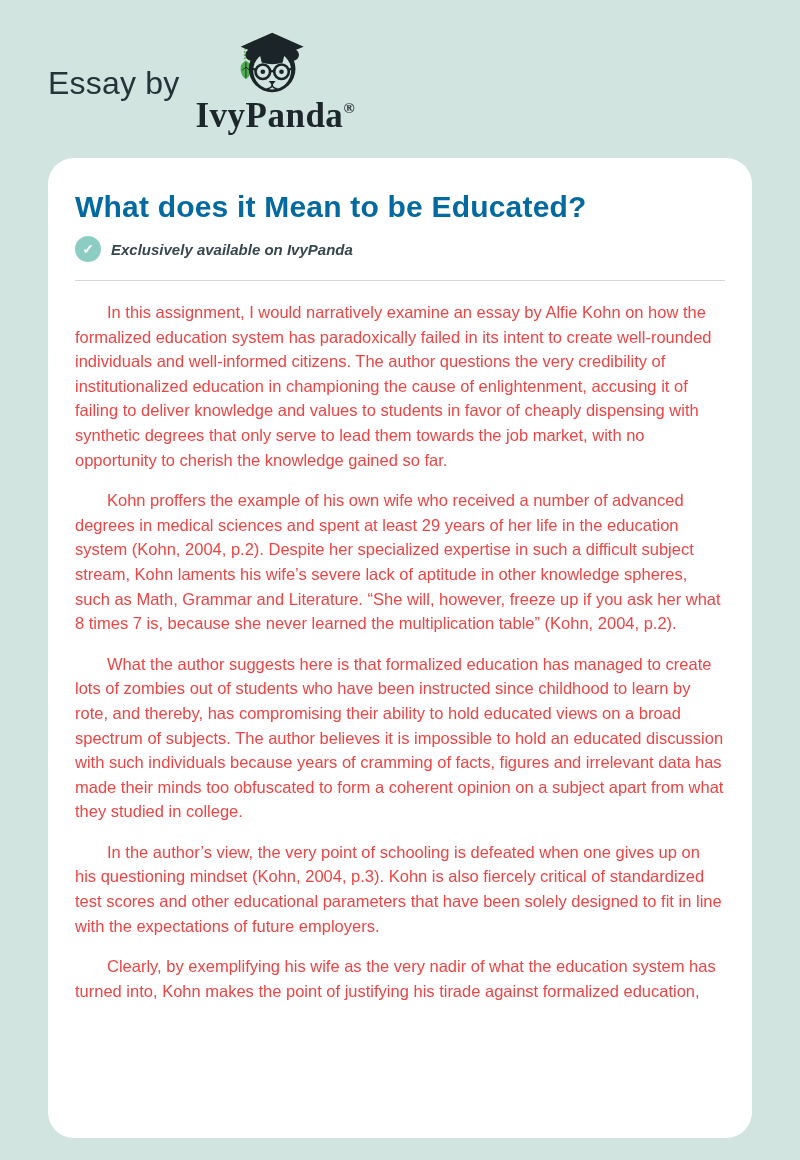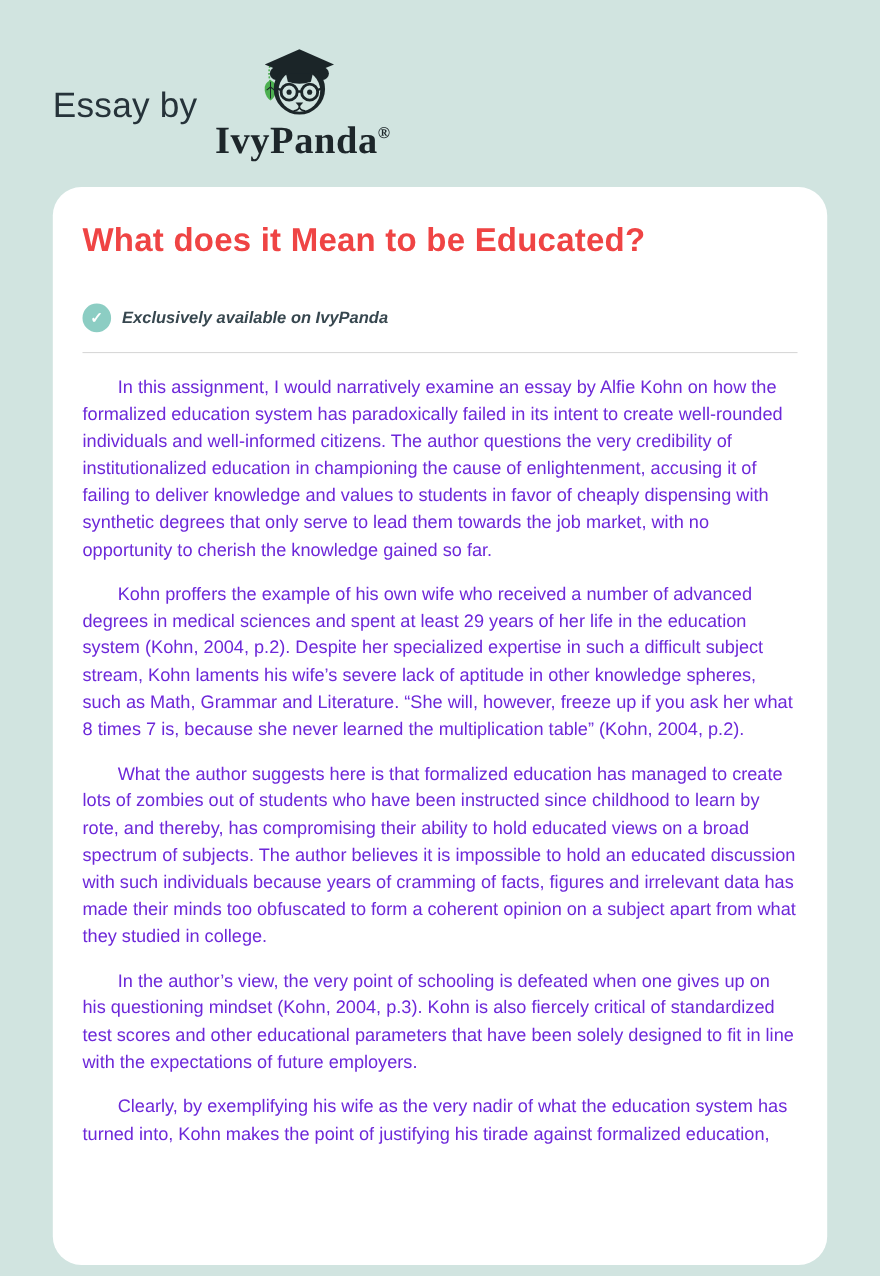--- a/index.html
+++ b/index.html
@@ -7,21 +7,21 @@
   body {
     width: 800px;
     height: 1160px;
     background: #d1e4e0;
     font-family: "Liberation Sans", sans-serif;
     overflow: hidden;
   }
   .header {
     display: flex;
     align-items: center;
-    padding: 42px 48px 22px 48px;
+    padding: 30px 48px 22px 48px;
   }
   .essay-by {
     font-size: 32px;
     color: #26333a;
     letter-spacing: 0.2px;
     margin-right: 16px;
   }
   .logo-group {
     display: flex;
     align-items: center;
@@ -46,22 +46,22 @@
   .card {
     margin: 0 48px;
     background: #ffffff;
     border-radius: 26px;
     padding: 32px 27px 40px 27px;
     min-height: 980px;
   }
   .title {
     font-size: 30px;
     font-weight: 700;
-    color: #ef4444;
-    margin: 0 0 40px 0;
+    color: #0369a1;
+    margin: 0 0 12px 0;
     letter-spacing: 0.2px;
   }
   .badge-row {
     display: flex;
     align-items: center;
     margin-bottom: 18px;
   }
   .check-circle {
     width: 26px;
     height: 26px;
@@ -83,21 +83,21 @@
     font-style: italic;
   }
   .divider {
     border: none;
     border-top: 1px solid #d8d8d8;
     margin: 0 0 19px 0;
   }
   .essay-body p {
     font-size: 16.5px;
     line-height: 24.6px;
-    color: #6d28d9;
+    color: #ef4444;
     margin: 0 0 16px 0;
     text-indent: 32px;
   }
   .essay-body p:last-child { margin-bottom: 0; }
 </style>
 </head>
 <body>
 
 <div class="header">
   <span class="essay-by">Essay by</span>

